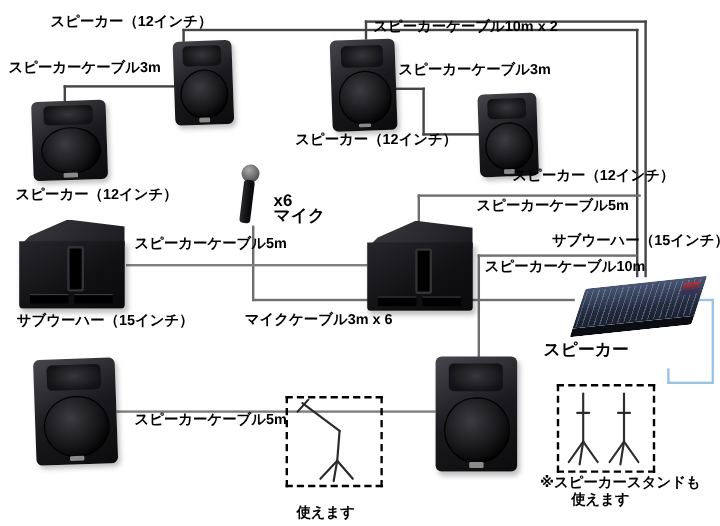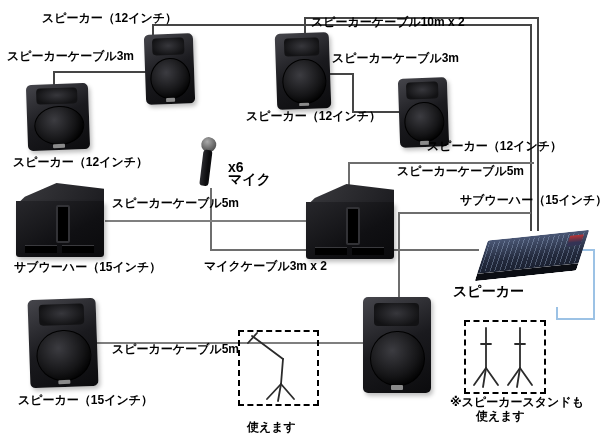--- a/index.html
+++ b/index.html
@@ -173,23 +173,23 @@
   <span class="lbl" style="left:311px;top:16px;">スピーカーケーブル10m x 2</span>
   <span class="lbl" style="left:7px;top:50px;">スピーカーケーブル3m</span>
   <span class="lbl" style="left:332px;top:52px;">スピーカーケーブル3m</span>
   <span class="lbl" style="left:246px;top:110px;">スピーカー（12インチ）</span>
   <span class="lbl" style="left:13px;top:156px;">スピーカー（12インチ）</span>
   <span class="lbl big" style="left:228px;top:139px;margin-top:32px;">マイク</span>
   <span class="lbl big" style="left:228px;top:159px;">x6</span>
   <span class="lbl" style="left:427px;top:140px;">スピーカー（12インチ）</span>
   <span class="lbl" style="left:397px;top:165px;">スピーカーケーブル5m</span>
   <span class="lbl" style="left:460px;top:194px;">サブウーハー（15インチ）</span>
+  <span class="lbl" style="left:404px;top:216px;">スピーカーケーブル10m</span>
   <span class="lbl" style="left:112px;top:197px;">スピーカーケーブル5m</span>
   <span class="lbl" style="left:14px;top:261px;">サブウーハー（15インチ）</span>
-  <span class="lbl" style="left:204px;top:260px;">マイクケーブル3m x 2</span>
+  <span class="lbl" style="left:204px;top:260px;">マイクケーブル3m x 6</span>
   <span class="lbl big" style="left:453px;top:283px;">スピーカー</span>
   <span class="lbl" style="left:112px;top:343px;">スピーカーケーブル5m</span>
-  <span class="lbl" style="left:18px;top:394px;">スピーカー（15インチ）</span>
   <span class="lbl" style="left:450px;top:396px;">※スピーカースタンドも</span>
   <span class="lbl" style="left:476px;top:410px;">使えます</span>
   <span class="lbl" style="left:247px;top:421px;">使えます</span>
 
 </div>
 
 </body></html>

